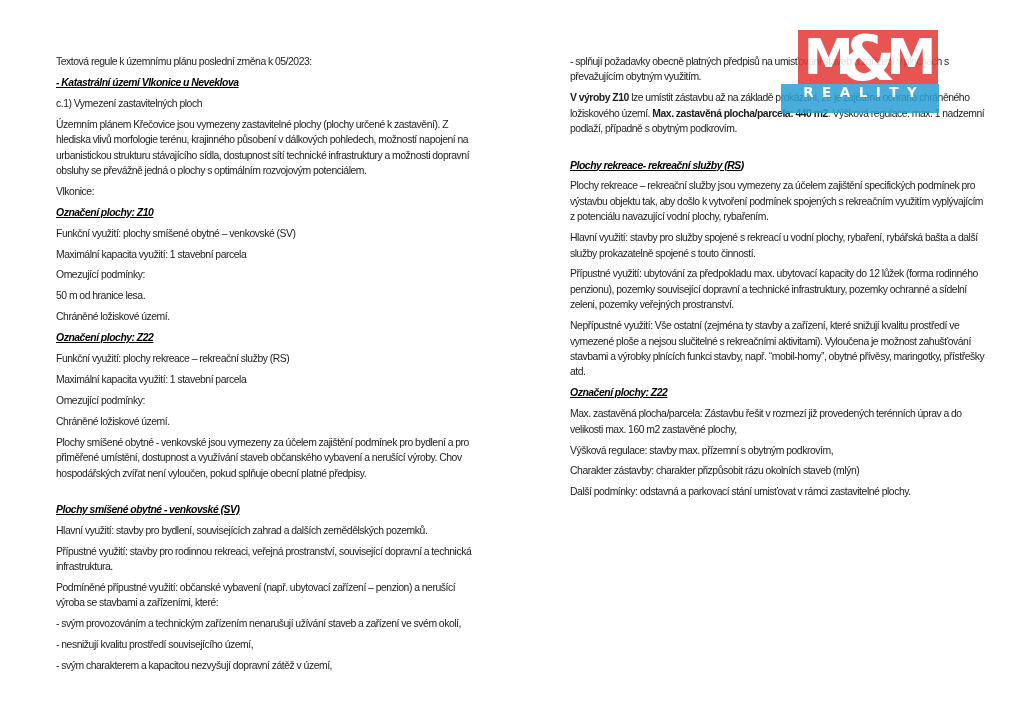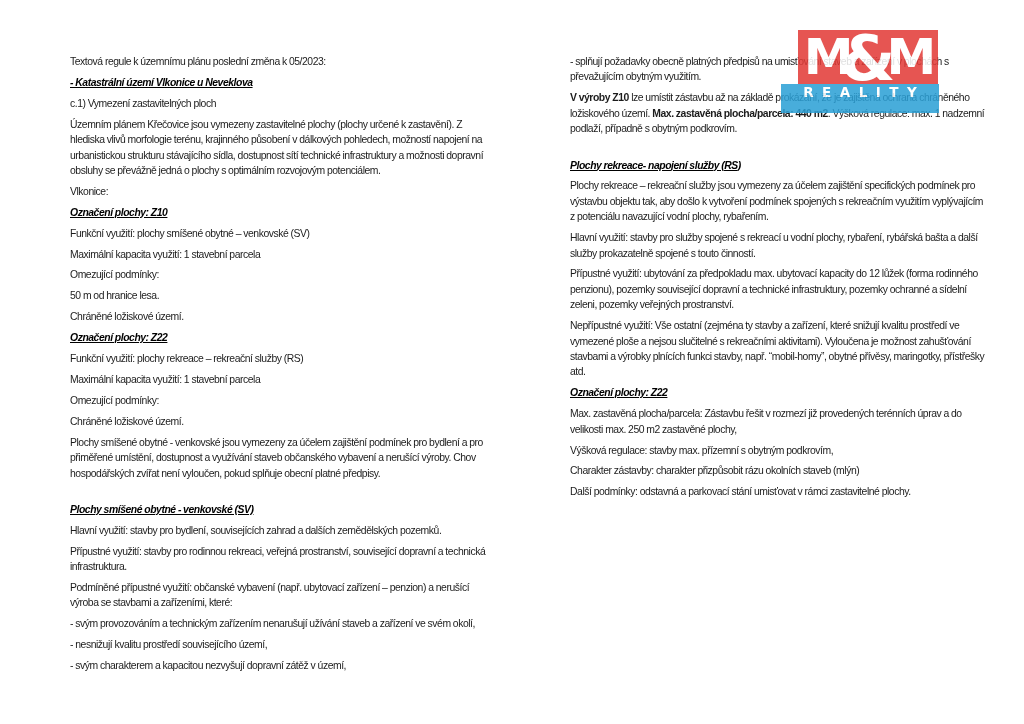--- a/index.html
+++ b/index.html
@@ -6,21 +6,21 @@
   body {
     width: 1024px; height: 724px;
     background: #ffffff;
     overflow: hidden;
     font-family: "Liberation Sans", "DejaVu Sans", sans-serif;
     color: #1c1c1c;
     position: relative;
   }
   .page { position: absolute; inset: 0; background: #ffffff; }
   .col { position: absolute; top: 54px; width: 418px; }
-  .col-left  { left: 70px; }
+  .col-left  { left: 56px; }
   .col-right { left: 570px; width: 419px; }
   .block {
     margin: 0 0 5.5px 0;
     font-size: 10.4px;
     line-height: 15.4px;
     letter-spacing: -0.45px;
     word-spacing: -0.2px;
   }
   .heading { font-weight: bold; text-decoration: underline; color: #000; font-style: italic; }
   .gap { margin-top: 21px; }
@@ -101,27 +101,27 @@
       <p class="block"><span>Přípustné využití: stavby pro rodinnou rekreaci, veřejná prostranství, související dopravní a technická infrastruktura.</span></p>
       <p class="block"><span>Podmíněné přípustné využití: občanské vybavení (např. ubytovací zařízení – penzion) a nerušící výroba se stavbami a zařízeními, které:</span></p>
       <p class="block"><span>- svým provozováním a technickým zařízením nenarušují užívání staveb a zařízení ve svém okolí,</span></p>
       <p class="block"><span>- nesnižují kvalitu prostředí souvisejícího území,</span></p>
       <p class="block"><span>- svým charakterem a kapacitou nezvyšují dopravní zátěž v území,</span></p>
     </div>
 
   <div class="col col-right" id="col-right">
       <p class="block"><span>- splňují požadavky obecně platných předpisů na umisťování staveb a zařízení v plochách s převažujícím obytným využitím.</span></p>
       <p class="block"><span class="b">V výroby Z10</span><span> lze umístit zástavbu až na základě prokázání, že je zajištěna ochrana chráněného ložiskového území. </span><span class="b">Max. zastavěná plocha/parcela: 440 m2</span><span>. Výšková regulace: max. 1 nadzemní podlaží, případně s obytným podkrovím.</span></p>
-      <p class="block heading gap"><span>Plochy rekreace- napojení služby (RS)</span></p>
+      <p class="block heading gap"><span>Plochy rekreace- rekreační služby (RS)</span></p>
       <p class="block"><span>Plochy rekreace – rekreační služby jsou vymezeny za účelem zajištění specifických podmínek pro výstavbu objektu tak, aby došlo k vytvoření podmínek spojených s rekreačním využitím vyplývajícím z potenciálu navazující vodní plochy, rybařením.</span></p>
       <p class="block"><span>Hlavní využití: stavby pro služby spojené s rekreací u vodní plochy, rybaření, rybářská bašta a další služby prokazatelně spojené s touto činností.</span></p>
       <p class="block"><span>Přípustné využití: ubytování za předpokladu max. ubytovací kapacity do 12 lůžek (forma rodinného penzionu), pozemky související dopravní a technické infrastruktury, pozemky ochranné a sídelní zeleni, pozemky veřejných prostranství.</span></p>
       <p class="block"><span>Nepřípustné využití: Vše ostatní (zejména ty stavby a zařízení, které snižují kvalitu prostředí ve vymezené ploše a nejsou slučitelné s rekreačními aktivitami). Vyloučena je možnost zahušťování stavbami a výrobky plnících funkci stavby, např. “mobil-homy”, obytné přívěsy, maringotky, přístřešky atd.</span></p>
       <p class="block heading"><span>Označení plochy: Z22</span></p>
-      <p class="block"><span>Max. zastavěná plocha/parcela: Zástavbu řešit v rozmezí již provedených terénních úprav a do velikosti max. 250 m2 zastavěné plochy,</span></p>
+      <p class="block"><span>Max. zastavěná plocha/parcela: Zástavbu řešit v rozmezí již provedených terénních úprav a do velikosti max. 160 m2 zastavěné plochy,</span></p>
       <p class="block"><span>Výšková regulace: stavby max. přízemní s obytným podkrovím,</span></p>
       <p class="block"><span>Charakter zástavby: charakter přizpůsobit rázu okolních staveb (mlýn)</span></p>
       <p class="block"><span>Další podmínky: odstavná a parkovací stání umisťovat v rámci zastavitelné plochy.</span></p>
     </div>
 
   <div class="logo">
     <div class="logo-mark" style="background: rgb(226, 58, 54);">
       <span class="lm">M</span>
       <span class="la">&amp;</span>
       <span class="lm">M</span>

